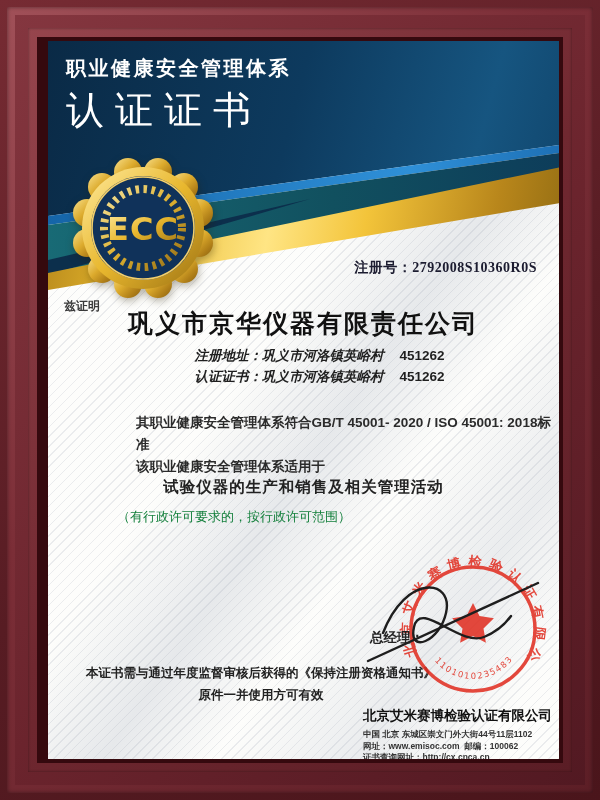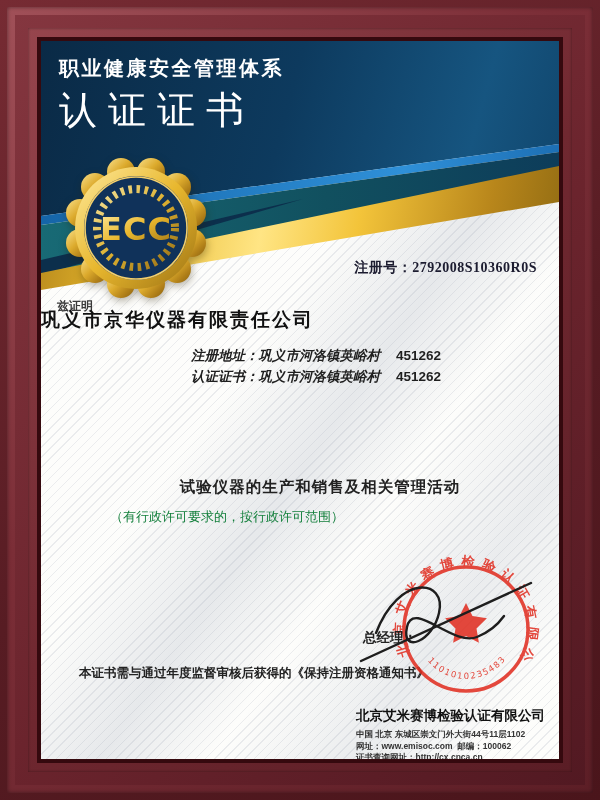--- a/index.html
+++ b/index.html
@@ -9,21 +9,21 @@
     font-family:"Liberation Sans","DejaVu Sans",sans-serif;
   }
   
   .f1{position:absolute;inset:0;background:linear-gradient(150deg,#762b33,#571c23 55%,#4a151b);}
   .f2{position:absolute;inset:7px;background:linear-gradient(135deg,#a05058 0%,#7b2e37 40%,#5c1e26 100%);border-radius:2px;box-shadow:inset 0 0 4px rgba(0,0,0,.45);}
   .f3{position:absolute;inset:15px;background:linear-gradient(135deg,#84363f,#6b242d 55%,#521922);}
   .f4{position:absolute;inset:28px;background:linear-gradient(135deg,#96454d,#702830 50%,#5a1d25);box-shadow:inset 0 0 3px rgba(0,0,0,.4);}
   .f5{position:absolute;inset:37px;background:#35090e;}
   
   .cert{
-    position:absolute;inset:41px;background:#fdfdfb;overflow:hidden;
+    position:absolute;inset:41px;background:#fdfdfb;overflow:hidden;margin-left:7px;
   }
   .stripes{
     position:absolute;inset:0;
     background:repeating-linear-gradient(135deg,rgba(110,120,145,.13) 0 1px,transparent 1px 7px);
   }
   .sheen{
     position:absolute;inset:0;pointer-events:none;
     background:linear-gradient(125deg,rgba(150,160,178,0) 42%,rgba(150,160,178,.22) 55%,rgba(150,160,178,0) 66%,rgba(150,160,178,.18) 80%,rgba(150,160,178,0) 92%);
   }
   
@@ -55,38 +55,38 @@
   
   .regno{
     position:absolute;right:22px;top:218px;z-index:4;
     font-family:"Liberation Serif","DejaVu Serif",serif;
     font-size:14px;font-weight:bold;color:#1c1c30;letter-spacing:.5px;
   }
   .certify{
     position:absolute;left:16px;top:257px;font-size:12px;font-weight:bold;color:#3a3a3a;z-index:4;
   }
   .company{
-    position:absolute;left:0;top:266px;width:100%;text-align:left;z-index:4;
+    position:absolute;left:0;top:266px;width:100%;text-align:center;z-index:4;
     font-family:"Liberation Serif","DejaVu Serif",serif;
-    font-size:19px;font-weight:bold;color:#111;letter-spacing:2px;
+    font-size:25px;font-weight:bold;color:#111;letter-spacing:2px;
   }
   .addr{
     position:absolute;left:0;width:100%;text-align:center;z-index:4;
     font-family:"Liberation Serif","DejaVu Serif",serif;
     font-style:italic;font-size:13.5px;font-weight:600;color:#1f1f1f;padding-left:16px;
   }
   .addr .pc{font-style:normal;font-family:"Liberation Sans","DejaVu Sans",sans-serif;font-weight:bold;margin-left:16px;}
   .addr1{top:306px;} .addr2{top:327px;}
   .std{
     position:absolute;left:88px;top:371px;z-index:4;
     font-size:13.5px;font-weight:600;color:#2b2b2b;line-height:22px;
   }
   .scope{
     position:absolute;left:0;top:436px;width:100%;text-align:center;z-index:4;
-    font-size:15.5px;font-weight:bold;color:#222;letter-spacing:1px;padding-left:20px;
+    font-size:15.5px;font-weight:bold;color:#222;letter-spacing:1px;
   }
   .scope-note{
     position:absolute;left:69px;top:467px;z-index:4;
     font-size:13px;font-weight:400;color:#15803d;
   }
   .dates{
     position:absolute;left:32px;top:569px;z-index:4;
     font-size:13.5px;font-weight:bold;color:#222;line-height:23px;
   }
   .gm{
@@ -170,20 +170,24 @@
 
   <div class="company">巩义市京华仪器有限责任公司</div>
 
   <div class="addr addr1">
     <span>注册地址：</span><span>巩义市河洛镇英峪村</span><span class="pc">451262</span>
   </div>
   <div class="addr addr2">
     <span>认证证书：</span><span>巩义市河洛镇英峪村</span><span class="pc">451262</span>
   </div>
 
+  <div class="std">
+    <div>其职业健康安全管理体系符合GB/T 45001- 2020 / ISO 45001: 2018标准</div>
+    <div>该职业健康安全管理体系适用于</div>
+  </div>
 
   <div class="scope">试验仪器的生产和销售及相关管理活动</div>
   <div class="scope-note">（有行政许可要求的，按行政许可范围）</div>
 
 
   <div class="gm">总经理：</div>
 
   <div class="stampwrap">
     <svg width="210" height="160" viewBox="0 0 210 160">
       <g opacity="0.86">
@@ -200,20 +204,21 @@
       </g>
       <g fill="none" stroke="#1e1e1e" stroke-width="2.4" stroke-linecap="round">
         <path d="M35,82 C58,22 106,28 98,62 C92,90 60,104 66,76 C72,48 112,96 136,86 C151,80 158,72 163,65"></path>
         <path d="M20,110 L190,32"></path>
       </g>
     </svg>
   </div>
 
   <div class="notice">
     <div>本证书需与通过年度监督审核后获得的《保持注册资格通知书》</div>
+    <div>原件一并使用方可有效</div>
   </div>
 
   <div class="footer">
     <div class="fc">北京艾米赛博检验认证有限公司</div>
     <div class="fl">中国 北京 东城区崇文门外大街44号11层1102</div>
     <div class="fl"><span>网址：www.emisoc.com</span>&nbsp;&nbsp;<span>邮编：100062</span></div>
     <div class="fl">证书查询网址：http://cx.cnca.cn</div>
   </div>
 </div>
 

